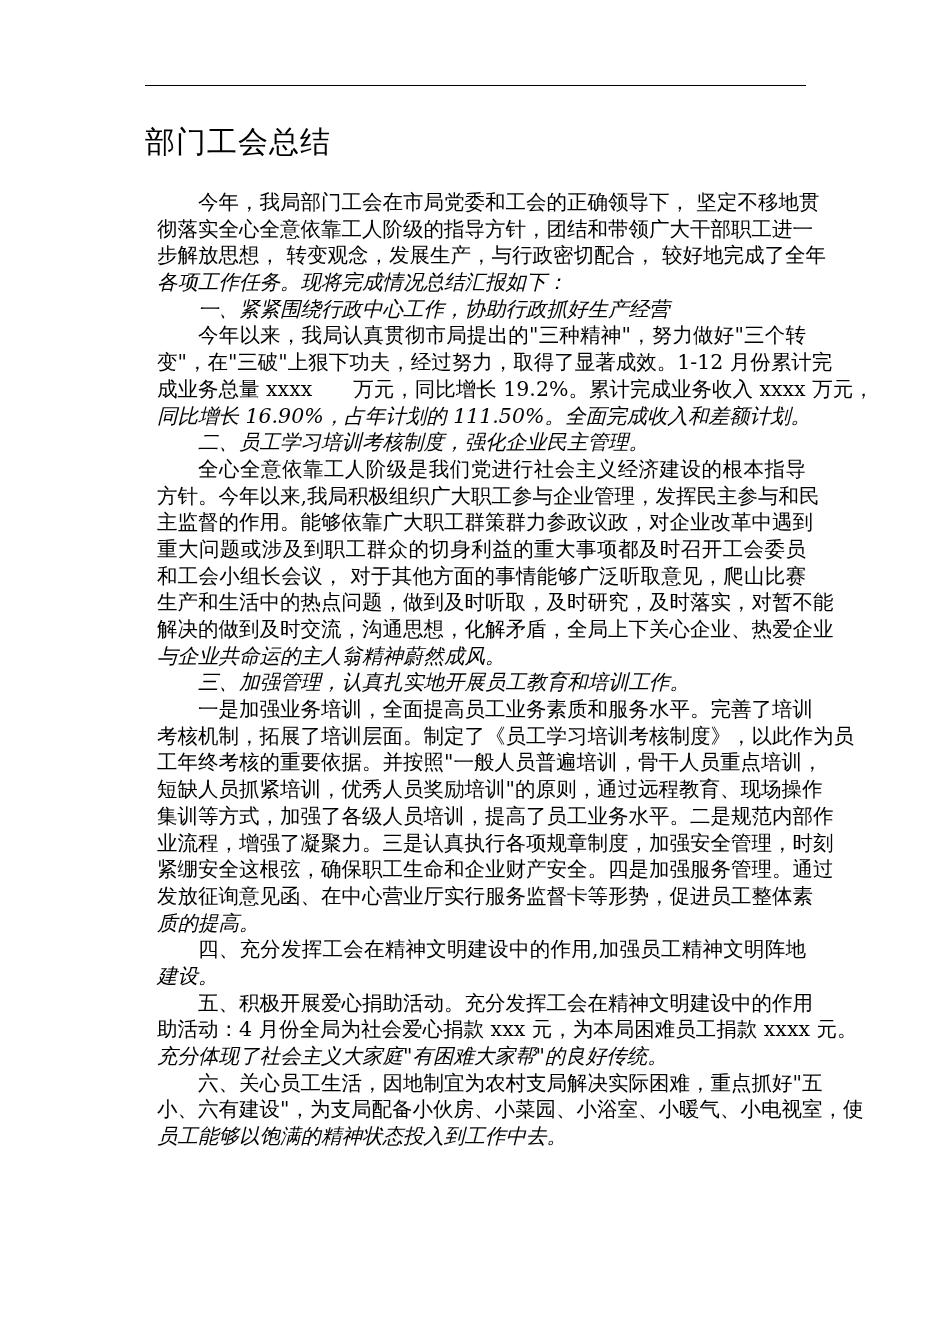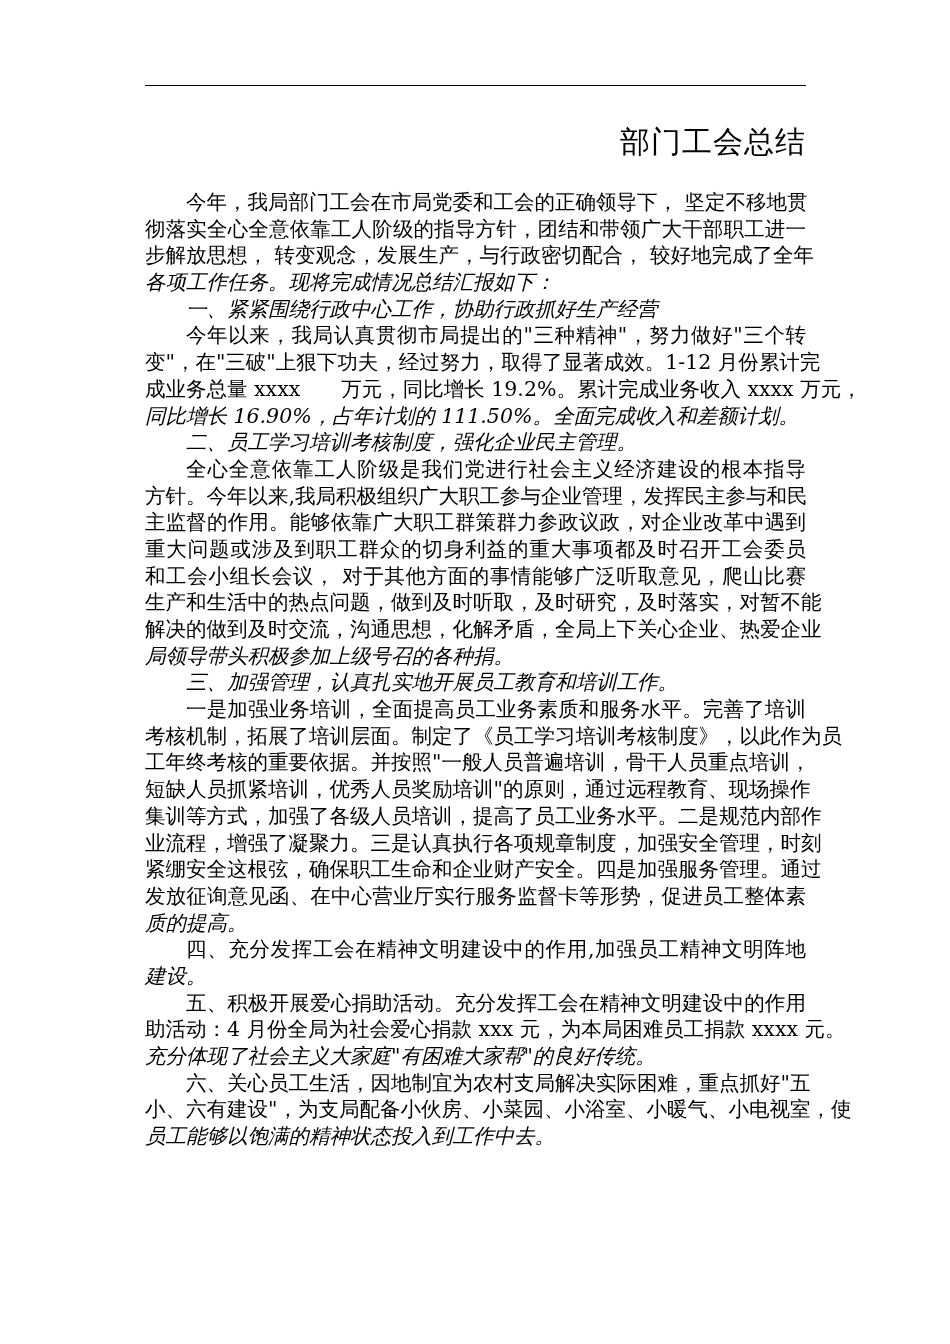--- a/index.html
+++ b/index.html
@@ -1,26 +1,26 @@
 <!DOCTYPE html>
 <html><head>
 <meta charset="utf-8">
 <style>
   html, body { margin: 0; padding: 0; background: #ffffff; }
   body { width: 950px; height: 1344px; position: relative; overflow: hidden;
          font-family: "DejaVu Serif", "Liberation Serif", serif; color: #000; }
   .page { position: absolute; left: 145px; top: 0; width: 661px; }
   .rule { position: absolute; left: 0; top: 85px; width: 661px; height: 0;
           border-top: 1.5px solid #000; }
-  .title { position: absolute; left: 0; top: 120px; width: 661px; text-align: right;
+  .title { position: absolute; left: 0; top: 120px; width: 661px; text-align: left;
            font-family: "DejaVu Sans", "Liberation Sans", sans-serif;
            font-size: 30px; line-height: 44px; letter-spacing: 1px; }
   .body { position: absolute; left: 0; top: 189px; width: 661px; }
   .line { font-size: 20.5px; line-height: 26.7px; height: 26.7px; white-space: nowrap;
-          text-align: justify; text-align-last: justify; overflow: visible; }
+          text-align: justify; text-align-last: justify; overflow: visible; margin-left: 12px; }
   .line.last { text-align-last: left; font-style: italic; }
   .line.indent { padding-left: 41px; }
 </style>
 </head>
 <body>
 
 <div class="page">
   <div class="rule"></div>
   <div class="title">部门工会总结</div>
   <div class="body" id="doc-body">
@@ -43,21 +43,21 @@
         <div class="line indent last">二、员工学习培训考核制度，强化企业民主管理。</div>
       </div>
       <div>
         <div class="line indent">全心全意依靠工人阶级是我们党进行社会主义经济建设的根本指导</div>
         <div class="line">方针。今年以来,我局积极组织广大职工参与企业管理，发挥民主参与和民</div>
         <div class="line">主监督的作用。能够依靠广大职工群策群力参政议政，对企业改革中遇到</div>
         <div class="line">重大问题或涉及到职工群众的切身利益的重大事项都及时召开工会委员</div>
         <div class="line">和工会小组长会议， 对于其他方面的事情能够广泛听取意见，爬山比赛</div>
         <div class="line">生产和生活中的热点问题，做到及时听取，及时研究，及时落实，对暂不能</div>
         <div class="line">解决的做到及时交流，沟通思想，化解矛盾，全局上下关心企业、热爱企业</div>
-        <div class="line last">局领导带头积极参加上级号召的各种捐。</div>
+        <div class="line last">与企业共命运的主人翁精神蔚然成风。</div>
       </div>
       <div>
         <div class="line indent last">三、加强管理，认真扎实地开展员工教育和培训工作。</div>
       </div>
       <div>
         <div class="line indent">一是加强业务培训，全面提高员工业务素质和服务水平。完善了培训</div>
         <div class="line">考核机制，拓展了培训层面。制定了《员工学习培训考核制度》，以此作为员</div>
         <div class="line">工年终考核的重要依据。并按照"一般人员普遍培训，骨干人员重点培训，</div>
         <div class="line">短缺人员抓紧培训，优秀人员奖励培训"的原则，通过远程教育、现场操作</div>
         <div class="line">集训等方式，加强了各级人员培训，提高了员工业务水平。二是规范内部作</div>

